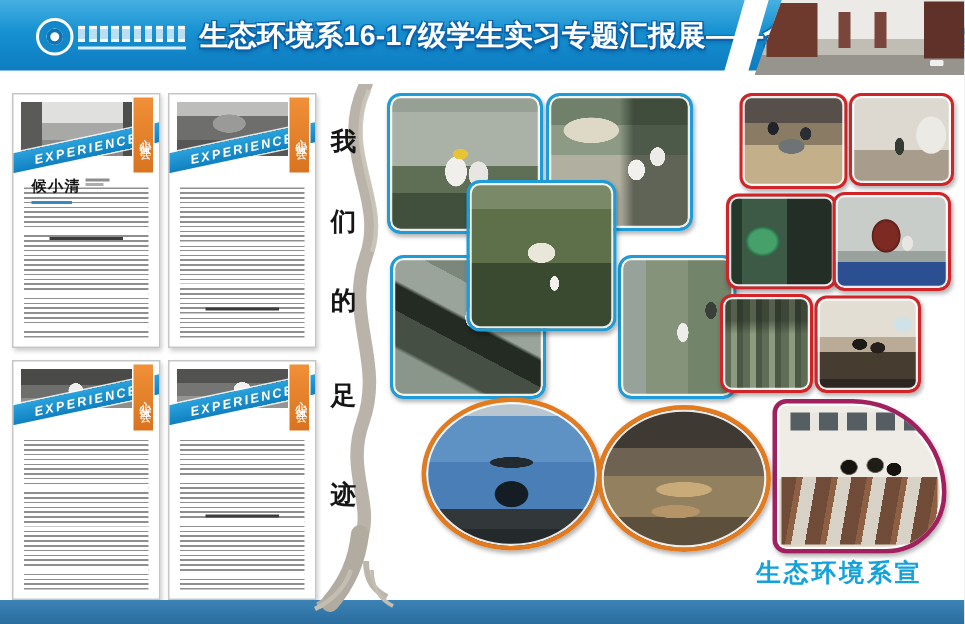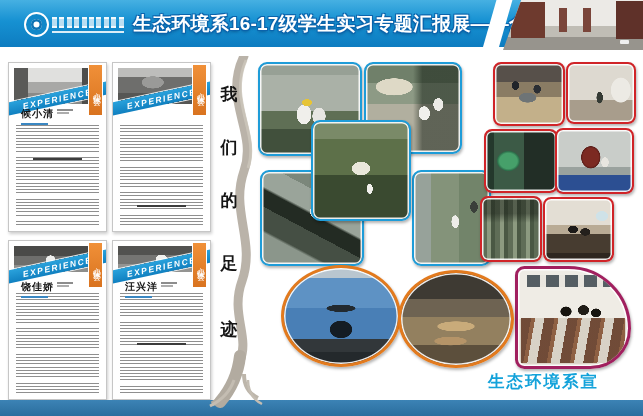--- a/index.html
+++ b/index.html
@@ -49,21 +49,21 @@
       background:linear-gradient(180deg,#2aa2dc,#1080c0);display:flex;align-items:center;justify-content:center;
       color:#fff;font-size:8.5px;font-weight:bold;font-style:italic;letter-spacing:1.6px;z-index:2;
       box-shadow:0 -1px 0 rgba(255,255,255,.85),0 1px 0 rgba(255,255,255,.85);}
   .r1 .ribbon{top:29px;} .r2 .ribbon{top:19px;}
   .tag{position:absolute;right:4px;top:2px;width:13px;height:50px;z-index:3;
       background:linear-gradient(180deg,#f09038,#d9731f);color:#fff;
       writing-mode:vertical-rl;text-orientation:upright;font-size:8px;letter-spacing:2px;
       display:flex;align-items:center;justify-content:center;box-shadow:0 0 0 1px #fff;}
   .r2 .tag{height:44px;}
   .name-row{position:absolute;left:12px;z-index:2;}
-  .r1 .name-row{top:40px;} .r2 .name-row{top:35px;}
+  .r1 .name-row{top:51px;} .r2 .name-row{top:35px;}
   .name{font-size:10px;font-weight:bold;color:#141414;letter-spacing:1px;}
   .meta{display:inline-block;vertical-align:2px;margin-left:3px;}
   .meta i{display:block;height:2px;background:#8d8d8d;margin:1px 0;}
   .meta .w1{width:16px;} .meta .w2{width:12px;background:#adadad;}
   .mdate{width:27px;height:2px;background:#3a87c2;margin-top:2px;}
   .card-body{position:absolute;left:7px;right:7px;bottom:6px;
       background:repeating-linear-gradient(180deg,#8f8f8f 0 1px,rgba(0,0,0,0) 1px 3.2px);}
   .r1 .card-body{top:62px;} .r2 .card-body{top:52px;}
   .bgap{position:absolute;left:0;right:0;height:3px;background:#fff;}
   .bhead{position:absolute;left:20%;right:20%;height:2px;background:#3c3c3c;}
@@ -143,21 +143,21 @@
   .r7-win{position:absolute;top:6%;left:8%;right:8%;height:13%;opacity:.85;
        background:repeating-linear-gradient(90deg,#3a454c 0 13px,#e8e5de 13px 19px);}
   .r7-ppl{position:absolute;left:30%;top:30%;width:45%;height:28%;background:
        radial-gradient(9px 8px at 30% 50%,#17140f 60%,transparent 64%),
        radial-gradient(9px 8px at 65% 45%,#201c16 60%,transparent 64%),
        radial-gradient(8px 7px at 90% 55%,#17140f 60%,transparent 64%);}
   .r7-desks{position:absolute;bottom:3%;left:3%;right:3%;height:46%;opacity:.95;
        background:repeating-linear-gradient(100deg,#6b4430 0 10px,#8a5a3c 10px 14px,#d8d2c6 14px 23px);}
 
   
-  .credit{position:absolute;left:488px;top:371px;font-size:16.5px;font-weight:bold;letter-spacing:2px;
+  .credit{position:absolute;left:504px;top:371px;font-size:16.5px;font-weight:bold;letter-spacing:2px;
       color:#13a2da;white-space:nowrap;
       text-shadow:-1px 0 #fff,1px 0 #fff,0 -1px #fff,0 1px #fff,1px 1px 0 #fff;}
   .ftr{position:absolute;left:0;bottom:0;width:643px;height:16px;
       background:linear-gradient(180deg,#3c83b5,#2a6d9e);}
 </style>
 </head>
 <body>
 
 <div class="poster">
 
@@ -205,39 +205,31 @@
         <div class="bgap" style="top:64px"></div>
       <div class="bhead" style="top:80px"></div>
         <div class="bgap" style="top:84px"></div>
     </div>
   </div>
 
   <div class="card r2 c1">
     <div class="card-photo cp3"></div>
     <div class="ribbon">EXPERIENCE</div>
     <div class="tag">心得体会</div>
-    <div class="name-row">
-      <span class="name">饶佳娇</span><span class="meta"><i class="w1"></i><i class="w2"></i></span>
-      <div class="mdate"></div>
-    </div>
     <div class="card-body">
       <div class="bgap" style="top:30px"></div>
         <div class="bgap" style="top:58px"></div>
       <div class="bgap" style="top:86px"></div>
     </div>
   </div>
 
   <div class="card r2 c2">
     <div class="card-photo cp4"></div>
     <div class="ribbon">EXPERIENCE</div>
     <div class="tag">心得体会</div>
-    <div class="name-row">
-      <span class="name">汪兴洋</span><span class="meta"><i class="w1"></i><i class="w2"></i></span>
-      <div class="mdate"></div>
-    </div>
     <div class="card-body">
       <div class="bgap" style="top:24px"></div>
         <div class="bhead" style="top:50px"></div>
       <div class="bgap" style="top:54px"></div>
         <div class="bgap" style="top:88px"></div>
     </div>
   </div>
 
   <svg class="brush" viewBox="0 0 60 352" aria-hidden="true">
     <path d="M40 0 C 18 45, 54 75, 40 115 C 26 155, 52 185, 38 225 C 26 258, 46 280, 36 305" stroke="#b6afa4" stroke-width="9" fill="none" opacity="0.95" stroke-linecap="round"></path>

